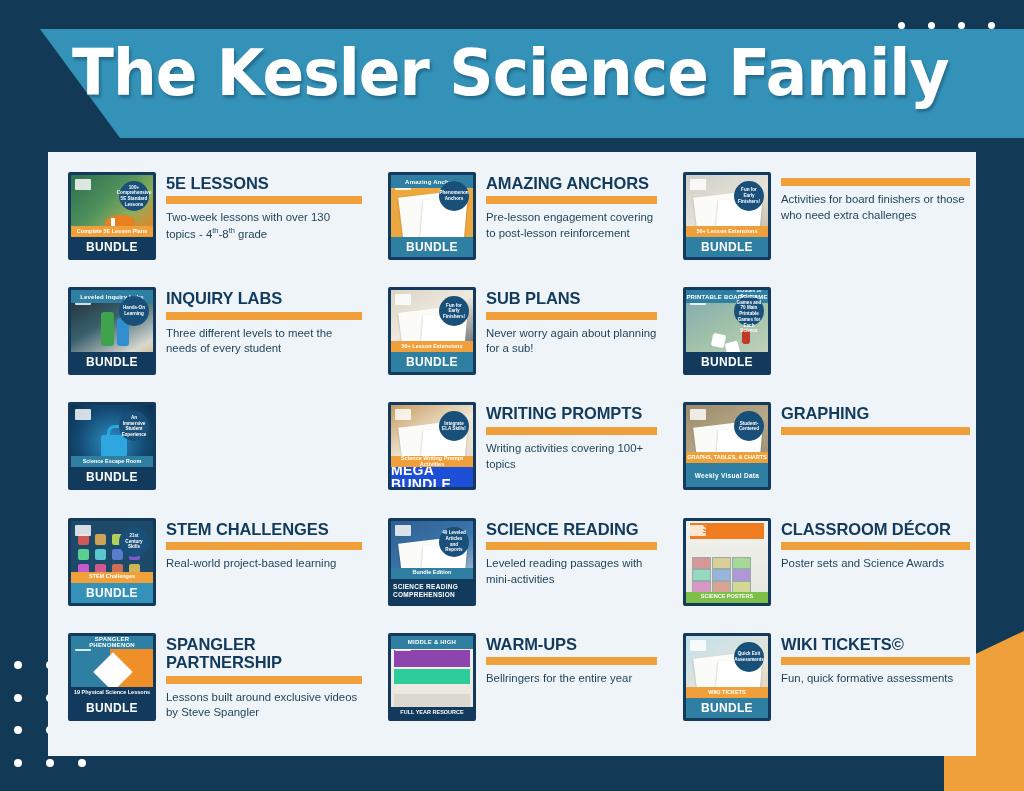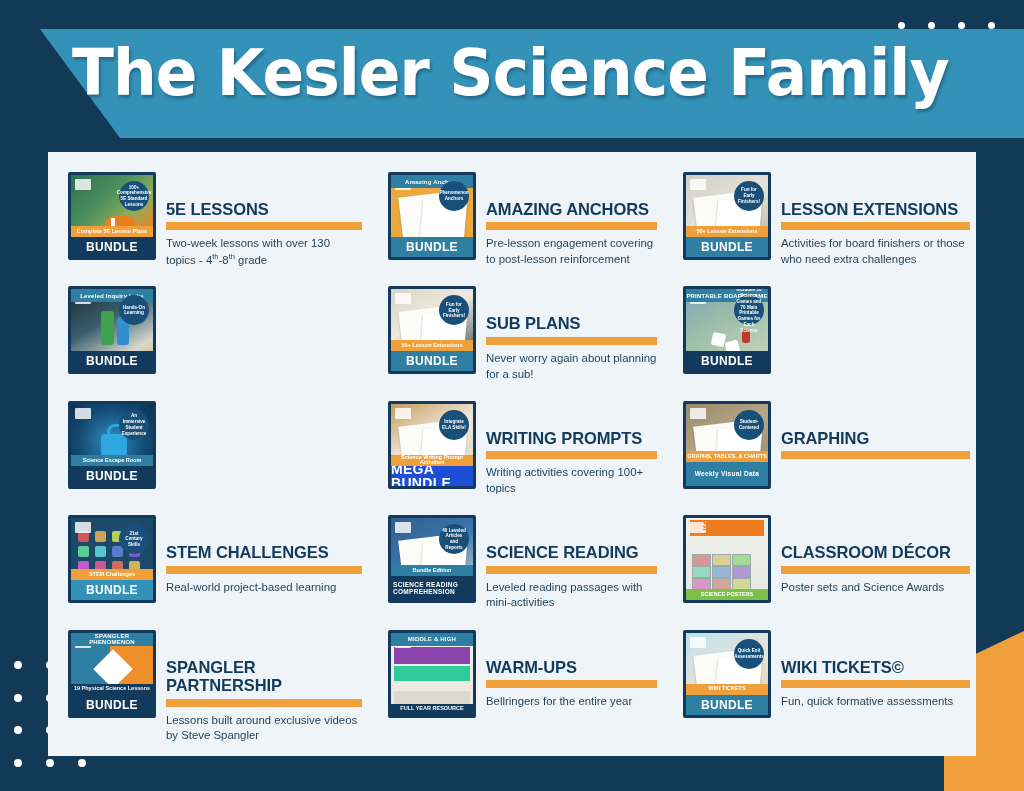--- a/index.html
+++ b/index.html
@@ -88,21 +88,21 @@
     position:absolute;right:4px;top:6px;width:30px;height:30px;border-radius:50%;
     background:#19507a;color:#fff;font-size:4.6px;font-weight:bold;
     display:flex;align-items:center;justify-content:center;text-align:center;
     line-height:1.25;padding:2px;box-sizing:border-box;
   }
   .thumb .kslogo{
     position:absolute;left:4px;top:4px;width:16px;height:11px;
     background:rgba(255,255,255,.82);border-radius:1px;
   }
   
-  .prod-text{flex:1 1 auto;min-width:0;padding-top:2px;margin-top:26px;}
+  .prod-text{flex:1 1 auto;min-width:0;padding-top:2px;}
   .prod-title{
     color:#123a5c;font-weight:bold;font-size:16.5px;line-height:1.12;
     letter-spacing:-.1px;margin:0 0 0 0;
   }
   .prod-rule{height:8px;background:#f0a03a;margin:4px 0 6px 0;}
   .prod-desc{
     color:#1d3f57;font-size:11.4px;line-height:1.38;
   }
   .prod-desc sup{font-size:7.5px;vertical-align:super;}
 </style>
@@ -183,35 +183,39 @@
           <div class="thumb-art" style="background: linear-gradient(150deg, rgb(207, 207, 198) 0%, rgb(230, 226, 216) 45%, rgb(183, 169, 142) 100%);">
             <div style="position:absolute;left:10px;top:20px;width:44px;height:50px;background:#fbfbf8;transform:rotate(-7deg);box-shadow:0 1px 2px rgba(0,0,0,.3)"></div>
             <div style="position:absolute;left:30px;top:26px;width:44px;height:50px;background:#ffffff;transform:rotate(5deg);box-shadow:0 1px 2px rgba(0,0,0,.3)"></div>
           </div>
           <div class="kslogo"></div>
           <div class="badge">Fun for Early Finishers!</div>
           <div class="thumb-bundle" style="background: rgb(47, 127, 163);">BUNDLE</div>
           <div class="thumb-strip" style="background: rgb(240, 160, 58); bottom: 20px;">50+ Lesson Extensions</div>
         </div>
         <div class="prod-text">
-          <div class="prod-title">LESSON EXTENSIONS</div>
           <div class="prod-rule"></div>
           <div class="prod-desc">Activities for board finishers or those who need extra challenges</div>
         </div>
       </div>
       <div class="product-item">
         <div class="thumb">
           <div class="thumb-art" style="background: linear-gradient(150deg, rgb(29, 42, 51) 0%, rgb(57, 96, 109) 40%, rgb(216, 216, 208) 75%, rgb(207, 162, 58) 100%);">
             <div style="position:absolute;left:30px;top:22px;width:13px;height:34px;background:#3fa34d;border-radius:3px"></div>
             <div style="position:absolute;left:46px;top:28px;width:12px;height:28px;background:#2f8fd0;border-radius:3px"></div>
           </div>
           <div class="kslogo"></div>
           <div class="thumb-top" style="background: rgb(47, 127, 163);">Leveled Inquiry Labs</div>
           <div class="badge">Hands-On Learning</div>
           <div class="thumb-bundle" style="background: rgb(18, 58, 92);">BUNDLE</div>
+        </div>
+        <div class="prod-text">
+          <div class="prod-title">INQUIRY LABS</div>
+          <div class="prod-rule"></div>
+          <div class="prod-desc">Three different levels to meet the needs of every student</div>
         </div>
       </div>
       <div class="product-item">
         <div class="thumb">
           <div class="thumb-art" style="background: linear-gradient(150deg, rgb(217, 212, 198) 0%, rgb(239, 234, 221) 40%, rgb(43, 58, 69) 100%);">
             <div style="position:absolute;left:10px;top:20px;width:44px;height:50px;background:#fbfbf8;transform:rotate(-7deg);box-shadow:0 1px 2px rgba(0,0,0,.3)"></div>
             <div style="position:absolute;left:30px;top:26px;width:44px;height:50px;background:#ffffff;transform:rotate(5deg);box-shadow:0 1px 2px rgba(0,0,0,.3)"></div>
           </div>
           <div class="kslogo"></div>
           <div class="badge">Fun for Early Finishers!</div>

